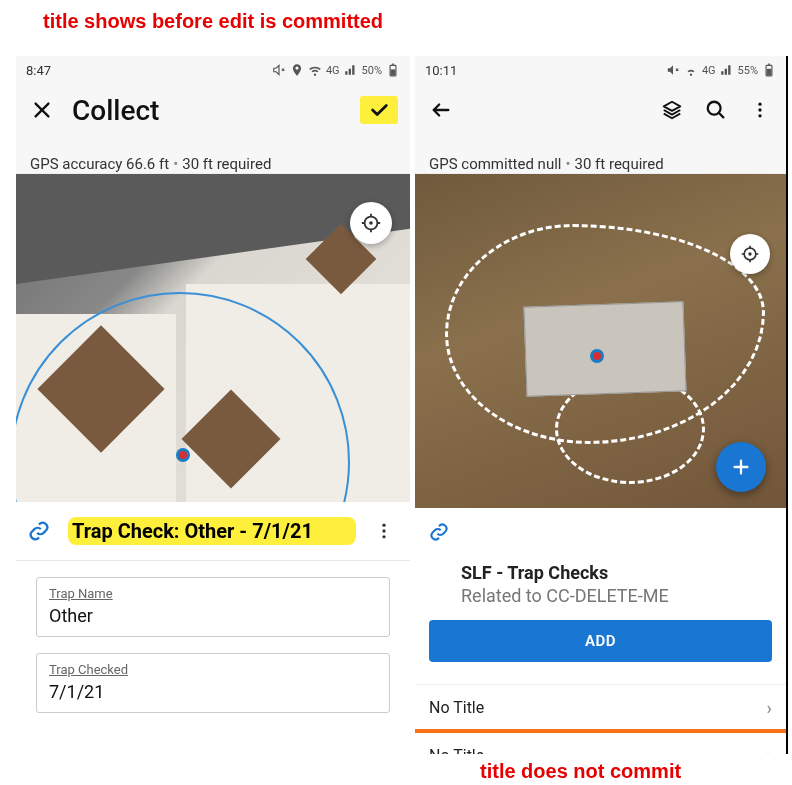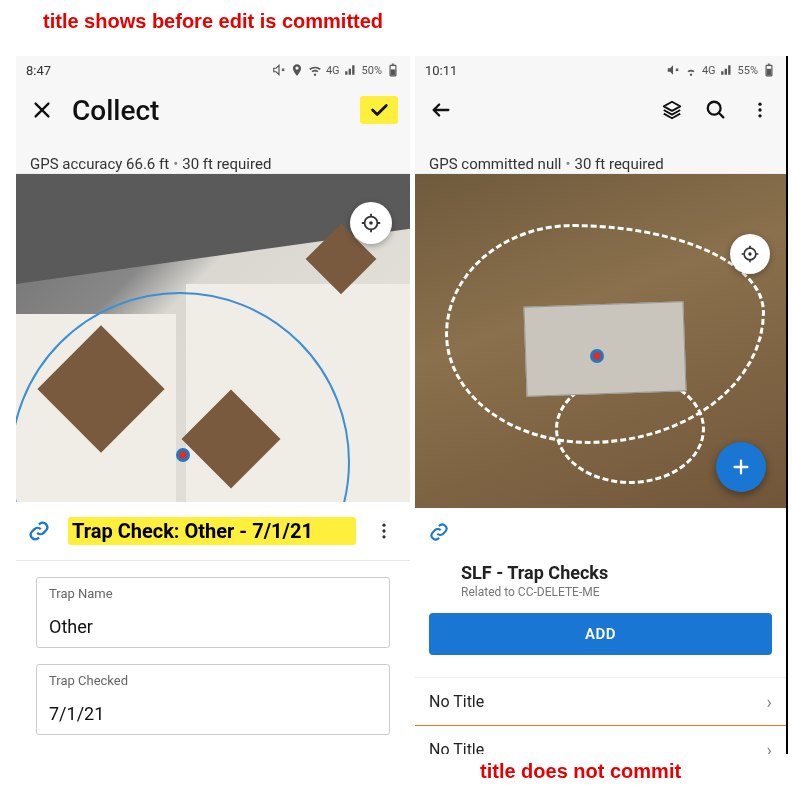--- a/index.html
+++ b/index.html
@@ -88,43 +88,43 @@
   .map-right .p2 { top:200px; left:140px; width:150px; height:110px; border-radius:50%; }
   .map-right .marker { position:absolute; top:175px; left:175px; width:14px; height:14px; border-radius:50%; background:#d62f2f; border:3px solid #1a7bc7; }
   .map-right .locbtn { position:absolute; top:60px; right:16px; width:40px; height:40px; border-radius:50%; background:#fff; box-shadow:0 2px 6px rgba(0,0,0,.3); display:flex; align-items:center; justify-content:center; }
   .map-right .fab { position:absolute; bottom:16px; right:20px; width:50px; height:50px; border-radius:50%; background:#1976d2; color:#fff; display:flex; align-items:center; justify-content:center; box-shadow:0 3px 8px rgba(0,0,0,.4); font-size:26px; }
 
   
   .titlebar {
     display:flex; align-items:center; height:58px; padding:0 12px; gap:18px;
   }
   .titlebar .linkicon { color:#1976d2; }
-  .titlebar .titletext { font-size:20px; font-weight:700; flex:1; background:#ffef3d; padding:2px 4px; border-radius:3px; }
+  .titlebar .titletext { font-size:20px; font-weight:700; flex:1; background:#ffef3d; padding:2px 4px; border-radius:8px; }
   .titlebar .more { font-size:22px; color:#333; width:24px; text-align:center; }
 
   .form { padding: 0 20px 10px 20px; border-top:1px solid #e6e6e6; }
   .field { border:1px solid #ccc; border-radius:3px; margin-top:16px; padding:8px 12px 10px 12px; }
-  .field .label { font-size:13px; color:#666; }
-  .field .value { font-size:18px; color:#111; margin-top:15px; }
+  .field .label { font-size:13px; color:#666;text-decoration:underline; }
+  .field .value { font-size:18px; color:#111; margin-top:4px; }
 
   
   .panel { padding: 10px 14px 6px 14px; }
   .panelhead { display:flex; gap:12px; align-items:flex-start; }
   .panelhead .linkicon { color:#1976d2; margin-top:4px; }
   .panelhead .ptitle { font-size:18px; font-weight:700; color:#222;margin-top:44px; }
-  .panelhead .psub { font-size:12px; color:#777; margin-top:2px; }
+  .panelhead .psub { font-size:18px; color:#777; margin-top:2px; }
   .addbtn {
     margin-top:14px; height:42px; background:#1976d2; color:#fff;
     display:flex; align-items:center; justify-content:center; border-radius:4px;
     font-size:15px; font-weight:600; letter-spacing:.5px;
   }
   .list { border-top:1px solid #eee; margin-top:16px; }
   .listitem {
     height:48px; display:flex; align-items:center; justify-content:space-between;
-    padding:0 14px; border-bottom:1px solid #f97316; font-size:16px; color:#222;
+    padding:0 14px; border-bottom:4px solid #f97316; font-size:16px; color:#222;
   }
   .listitem .chev { color:#888; font-size:18px; }
   .listitem.hl { background:#ffef3d; }
 
   svg { display:block; }
 </style>
 </head>
 <body>
 
 <div class="annotation anno-top">title shows before edit is committed</div>

